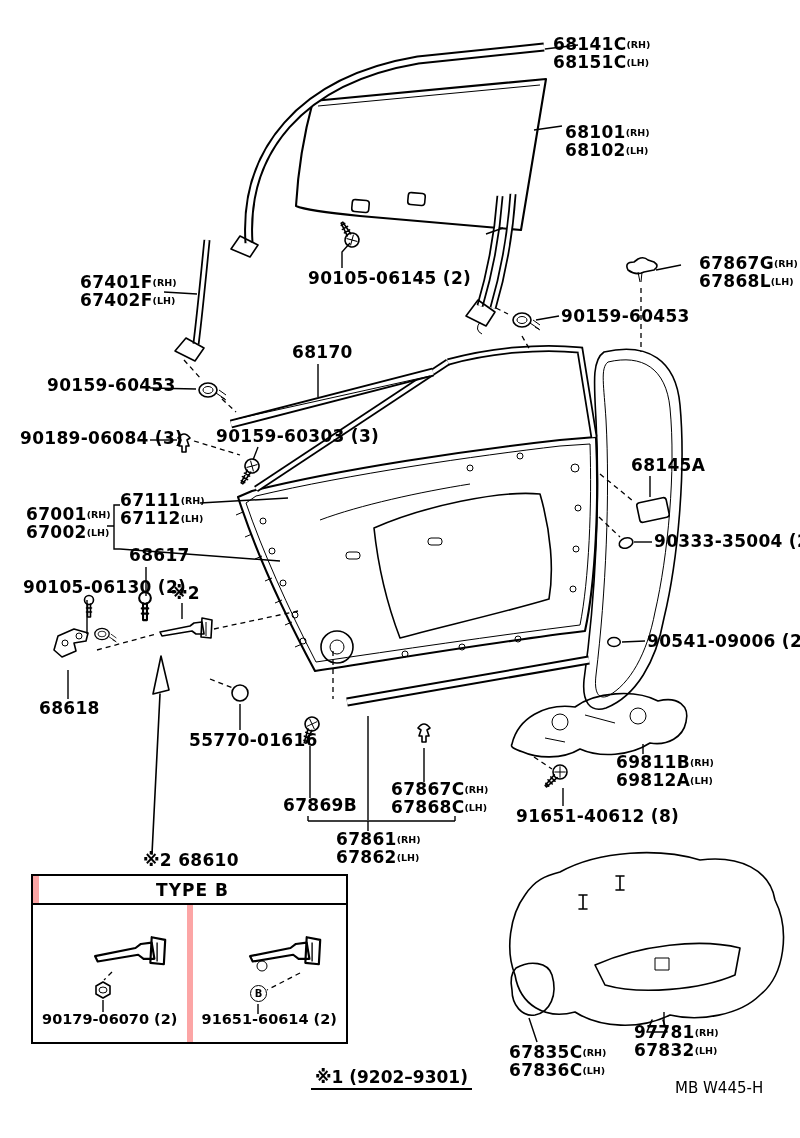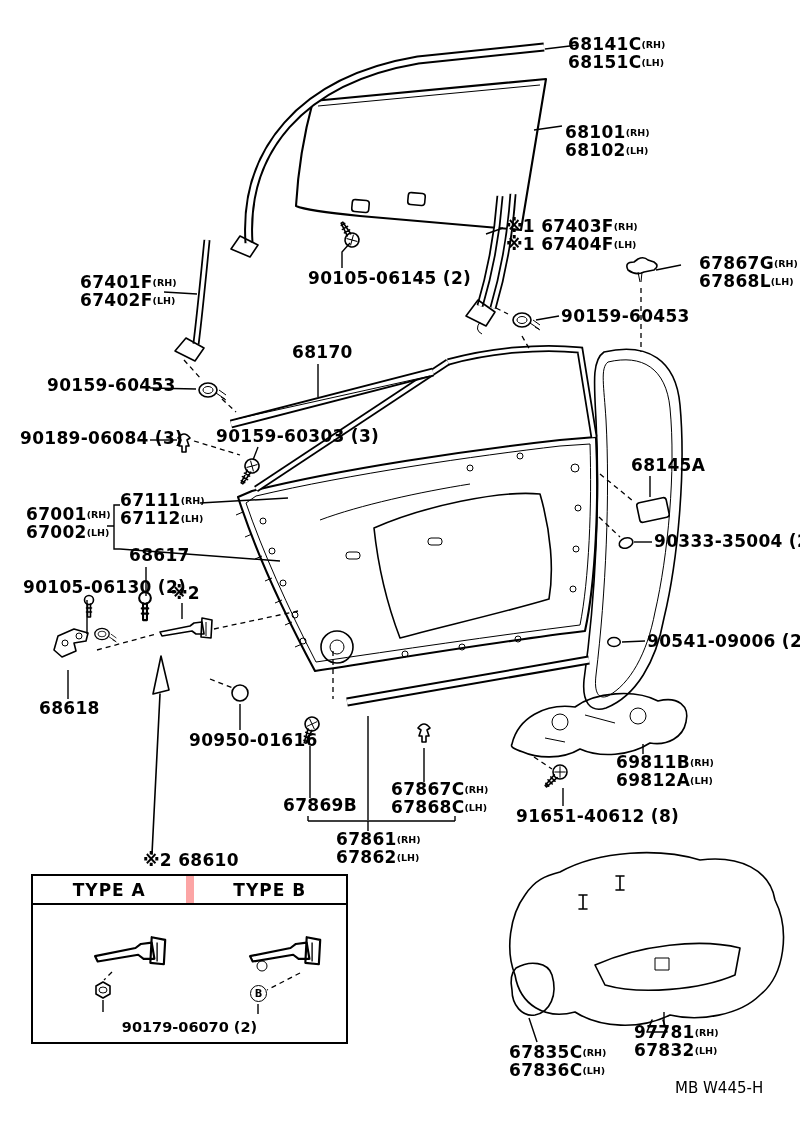--- a/index.html
+++ b/index.html
@@ -18,22 +18,22 @@
   .callout{position:absolute;font-weight:bold;line-height:1.04;white-space:nowrap;}
   .callout .num{font-size:17px;letter-spacing:.3px;}
   .callout .side{font-size:9.5px;vertical-align:2px;letter-spacing:0;}
   .ptable{position:absolute;left:31px;top:874px;width:313px;height:166px;border:2px solid #000;
           display:flex;flex-direction:column;background:transparent;}
   .ptable .hdr{display:flex;height:27px;border-bottom:2px solid #000;}
   .ptable .hdr .hcell{flex:1;display:flex;align-items:center;justify-content:center;
           font-weight:bold;font-size:17px;letter-spacing:1px;}
   .ptable .bdy{display:flex;flex:1;}
   .ptable .bcell{flex:1;display:flex;flex-direction:column;justify-content:flex-end;
-          align-items:center;padding-bottom:7px;font-weight:bold;font-size:14.5px;}
-  .ptable .colR{border-left:8px solid #fca5a5;}
+          align-items:center;padding-bottom:15px;font-weight:bold;font-size:14.5px;}
+  .ptable .colR{border-left:6px solid #fca5a5;}
   .badge{position:absolute;left:250px;top:985px;width:15px;height:15px;border:1.6px solid #000;
          border-radius:50%;text-align:center;font-weight:bold;font-size:10px;line-height:15px;}
   .note{position:absolute;left:311px;top:1067px;font-weight:bold;font-size:17px;
         border-bottom:2px solid #000;padding:0 4px 1px 4px;}
   .code{position:absolute;left:675px;top:1079px;font-weight:normal;font-size:15px;}
 </style>
 </head>
 <body>
 
 <div class="stage">
@@ -251,32 +251,28 @@
 
   <g>
     <use href="#check" transform="translate(95,948) scale(1.35)"></use>
     <use href="#check" transform="translate(250,948) scale(1.35)"></use>
     <circle class="th" cx="262" cy="966" r="5"></circle>
     <use href="#nut" transform="translate(103,990)"></use>
     <path class="da" d="M112,972 l-8,8"></path>
   </g>
 </svg>
 
-  <div class="callout" style="left:568px;top:36px">
+  <div class="callout" style="left:553px;top:36px">
     <div><span class="num">68141C</span><span class="side">(RH)</span></div>
     <div><span class="num">68151C</span><span class="side">(LH)</span></div>
   </div>
   <div class="callout" style="left:565px;top:124px">
     <div><span class="num">68101</span><span class="side">(RH)</span></div>
     <div><span class="num">68102</span><span class="side">(LH)</span></div>
   </div>
-  <div class="callout" style="left:506px;top:218px">
-    <div><span class="num">※1 67403F</span><span class="side">(RH)</span></div>
-    <div><span class="num">※1 67404F</span><span class="side">(LH)</span></div>
-  </div>
   <div class="callout" style="left:699px;top:255px">
     <div><span class="num">67867G</span><span class="side">(RH)</span></div>
     <div><span class="num">67868L</span><span class="side">(LH)</span></div>
   </div>
   <div class="callout" style="left:308px;top:270px">
     <div><span class="num">90105-06145 (2)</span></div>
   </div>
   <div class="callout" style="left:561px;top:308px">
     <div><span class="num">90159-60453</span></div>
   </div>
@@ -319,21 +315,21 @@
   <div class="callout" style="left:171px;top:585px">
     <div><span class="num">※2</span></div>
   </div>
   <div class="callout" style="left:647px;top:633px">
     <div><span class="num">90541-09006 (2)</span></div>
   </div>
   <div class="callout" style="left:39px;top:700px">
     <div><span class="num">68618</span></div>
   </div>
   <div class="callout" style="left:189px;top:732px">
-    <div><span class="num">90950-01616</span></div>
+    <div><span class="num">55770-01616</span></div>
   </div>
   <div class="callout" style="left:283px;top:797px">
     <div><span class="num">67869B</span></div>
   </div>
   <div class="callout" style="left:391px;top:781px">
     <div><span class="num">67867C</span><span class="side">(RH)</span></div>
     <div><span class="num">67868C</span><span class="side">(LH)</span></div>
   </div>
   <div class="callout" style="left:336px;top:831px">
     <div><span class="num">67861</span><span class="side">(RH)</span></div>
@@ -353,25 +349,28 @@
     <div><span class="num">67835C</span><span class="side">(RH)</span></div>
     <div><span class="num">67836C</span><span class="side">(LH)</span></div>
   </div>
   <div class="callout" style="left:634px;top:1024px">
     <div><span class="num">97781</span><span class="side">(RH)</span></div>
     <div><span class="num">67832</span><span class="side">(LH)</span></div>
   </div>
 
   <div class="ptable">
     <div class="hdr">
-      <div class="hcell">TYPE A</div>
       <div class="hcell colR">TYPE B</div>
     </div>
     <div class="bdy">
       <div class="bcell">
         <span>90179-06070 (2)</span>
       </div>
+      <div class="bcell colR">
+        <span>91651-60614 (2)</span>
+      </div>
     </div>
   </div>
   <div class="badge">B</div>
 
+  <div class="note">※1 (9202–9301)</div>
   <div class="code">MB W445-H</div>
 </div>
 
 </body></html>

